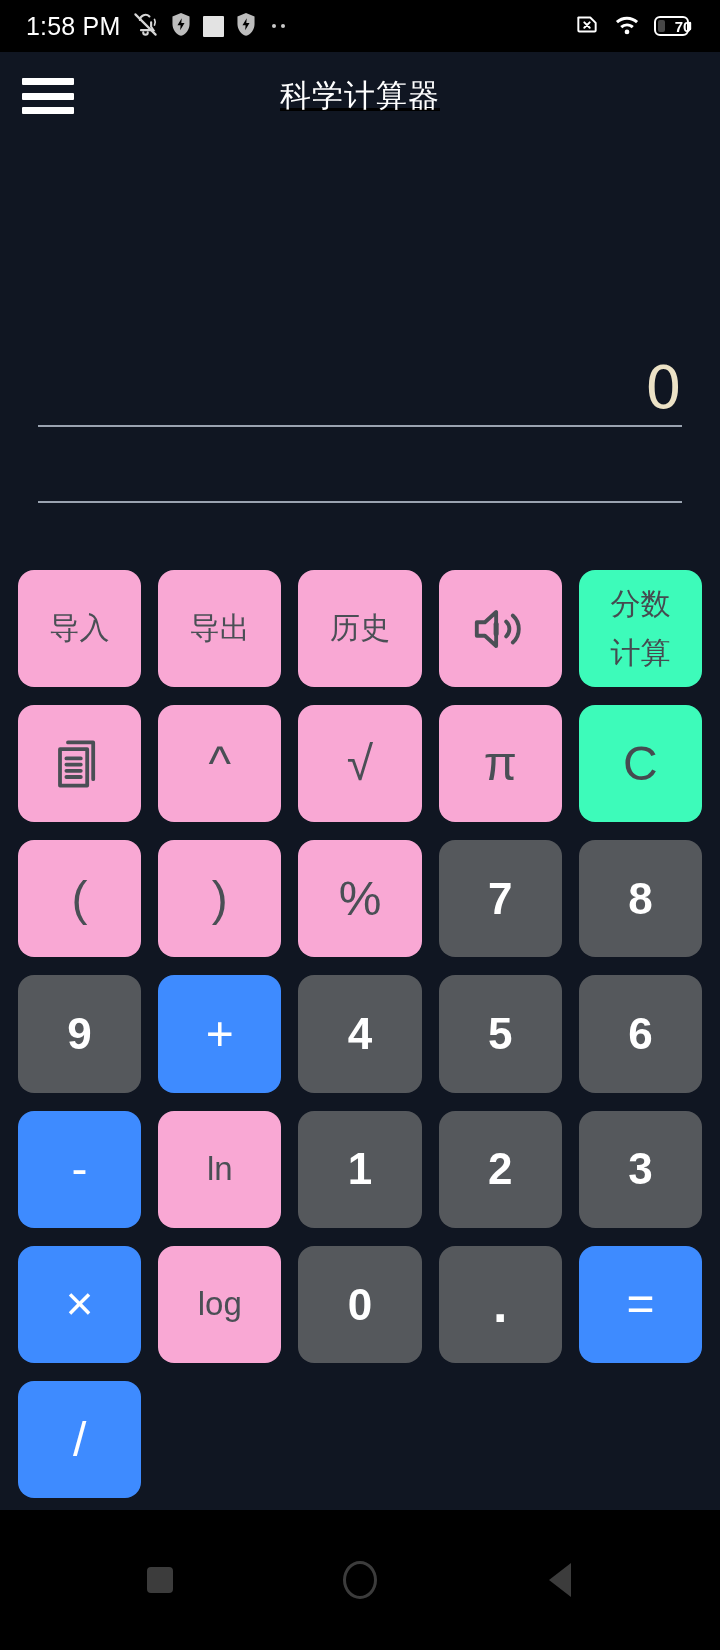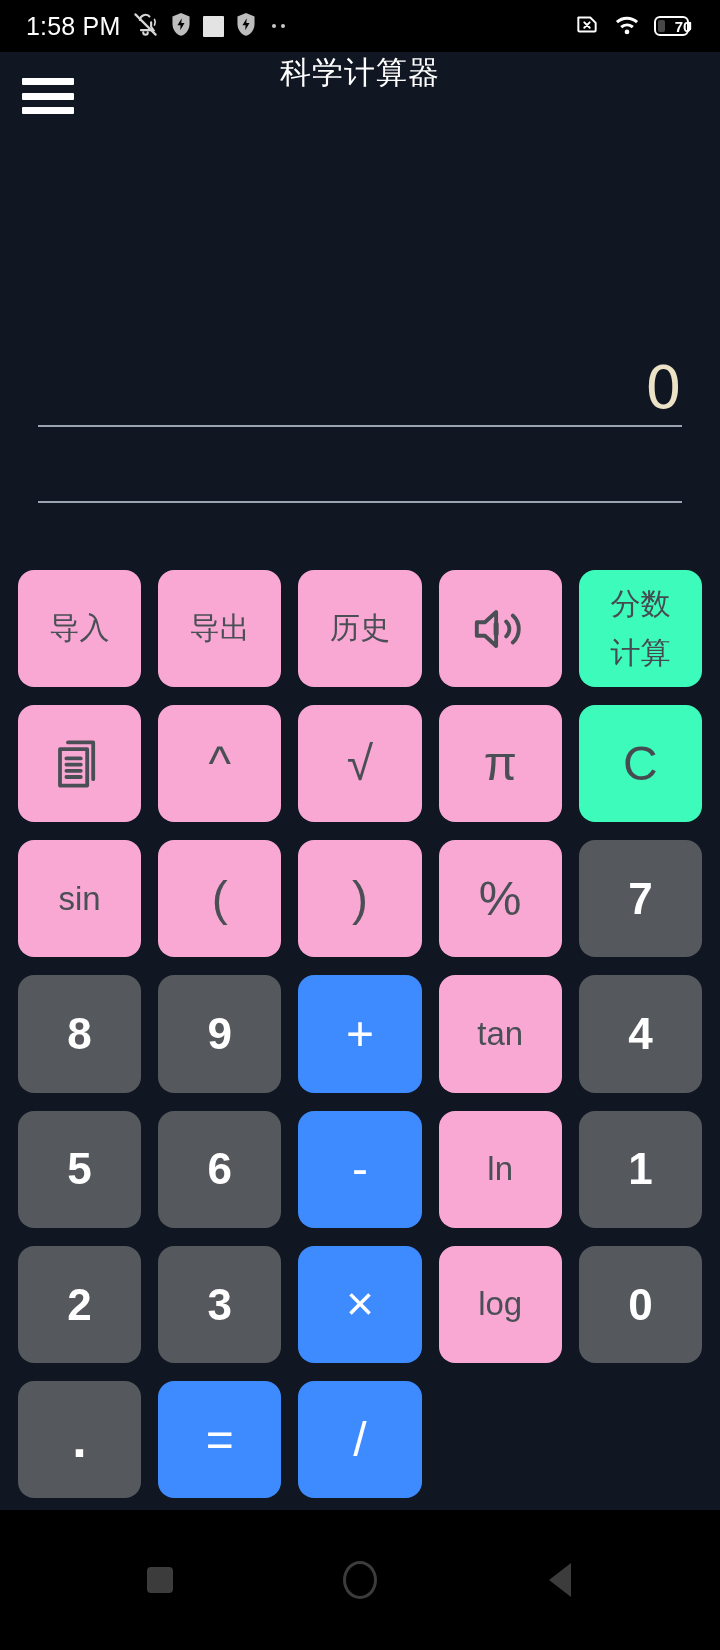--- a/index.html
+++ b/index.html
@@ -28,22 +28,23 @@
   #status-right { display:flex; align-items:center; gap:13px; }
   .clock { font-size:25px; letter-spacing:.2px; color:#fff; }
   .sicon { display:block; }
   .sq-icon { width:21px; height:21px; background:#e3e3e3; border-radius:1px; }
   .dots { display:flex; gap:5px; align-items:center; margin-left:4px; }
   .dots i { width:4px; height:4px; border-radius:50%; background:#c9c9c9; display:block; }
 
   
   #app-bar {
     height:88px; flex:0 0 88px;
-    display:flex; align-items:flex-start;
+    display:flex; align-items:center;
     position:relative;
+    text-decoration:underline;
   }
   #hamburger {
     position:absolute; left:22px; top:50%; transform:translateY(-50%);
     width:52px; height:40px;
     display:flex; flex-direction:column; justify-content:space-between;
     padding:2px 0;
     cursor:pointer;
   }
   #hamburger span { display:block; height:7px; background:#fff; border-radius:1px; width:100%; }
   #app-title {
@@ -240,46 +241,40 @@
       </div>
       <div class="key fn big">
         <span>√</span>
       </div>
       <div class="key fn big">
         <span>π</span>
       </div>
       <div class="key grn big">
         <span>C</span>
       </div>
-      <div class="key fn">
-        <span>sin</span>
-      </div>
       <div class="key fn big">
         <span>(</span>
       </div>
       <div class="key fn big">
         <span>)</span>
       </div>
       <div class="key fn big">
         <span>%</span>
       </div>
       <div class="key num">
         <span>7</span>
       </div>
       <div class="key num">
         <span>8</span>
       </div>
       <div class="key num">
         <span>9</span>
       </div>
       <div class="key blu big">
         <span>+</span>
-      </div>
-      <div class="key fn">
-        <span>tan</span>
       </div>
       <div class="key num">
         <span>4</span>
       </div>
       <div class="key num">
         <span>5</span>
       </div>
       <div class="key num">
         <span>6</span>
       </div>

